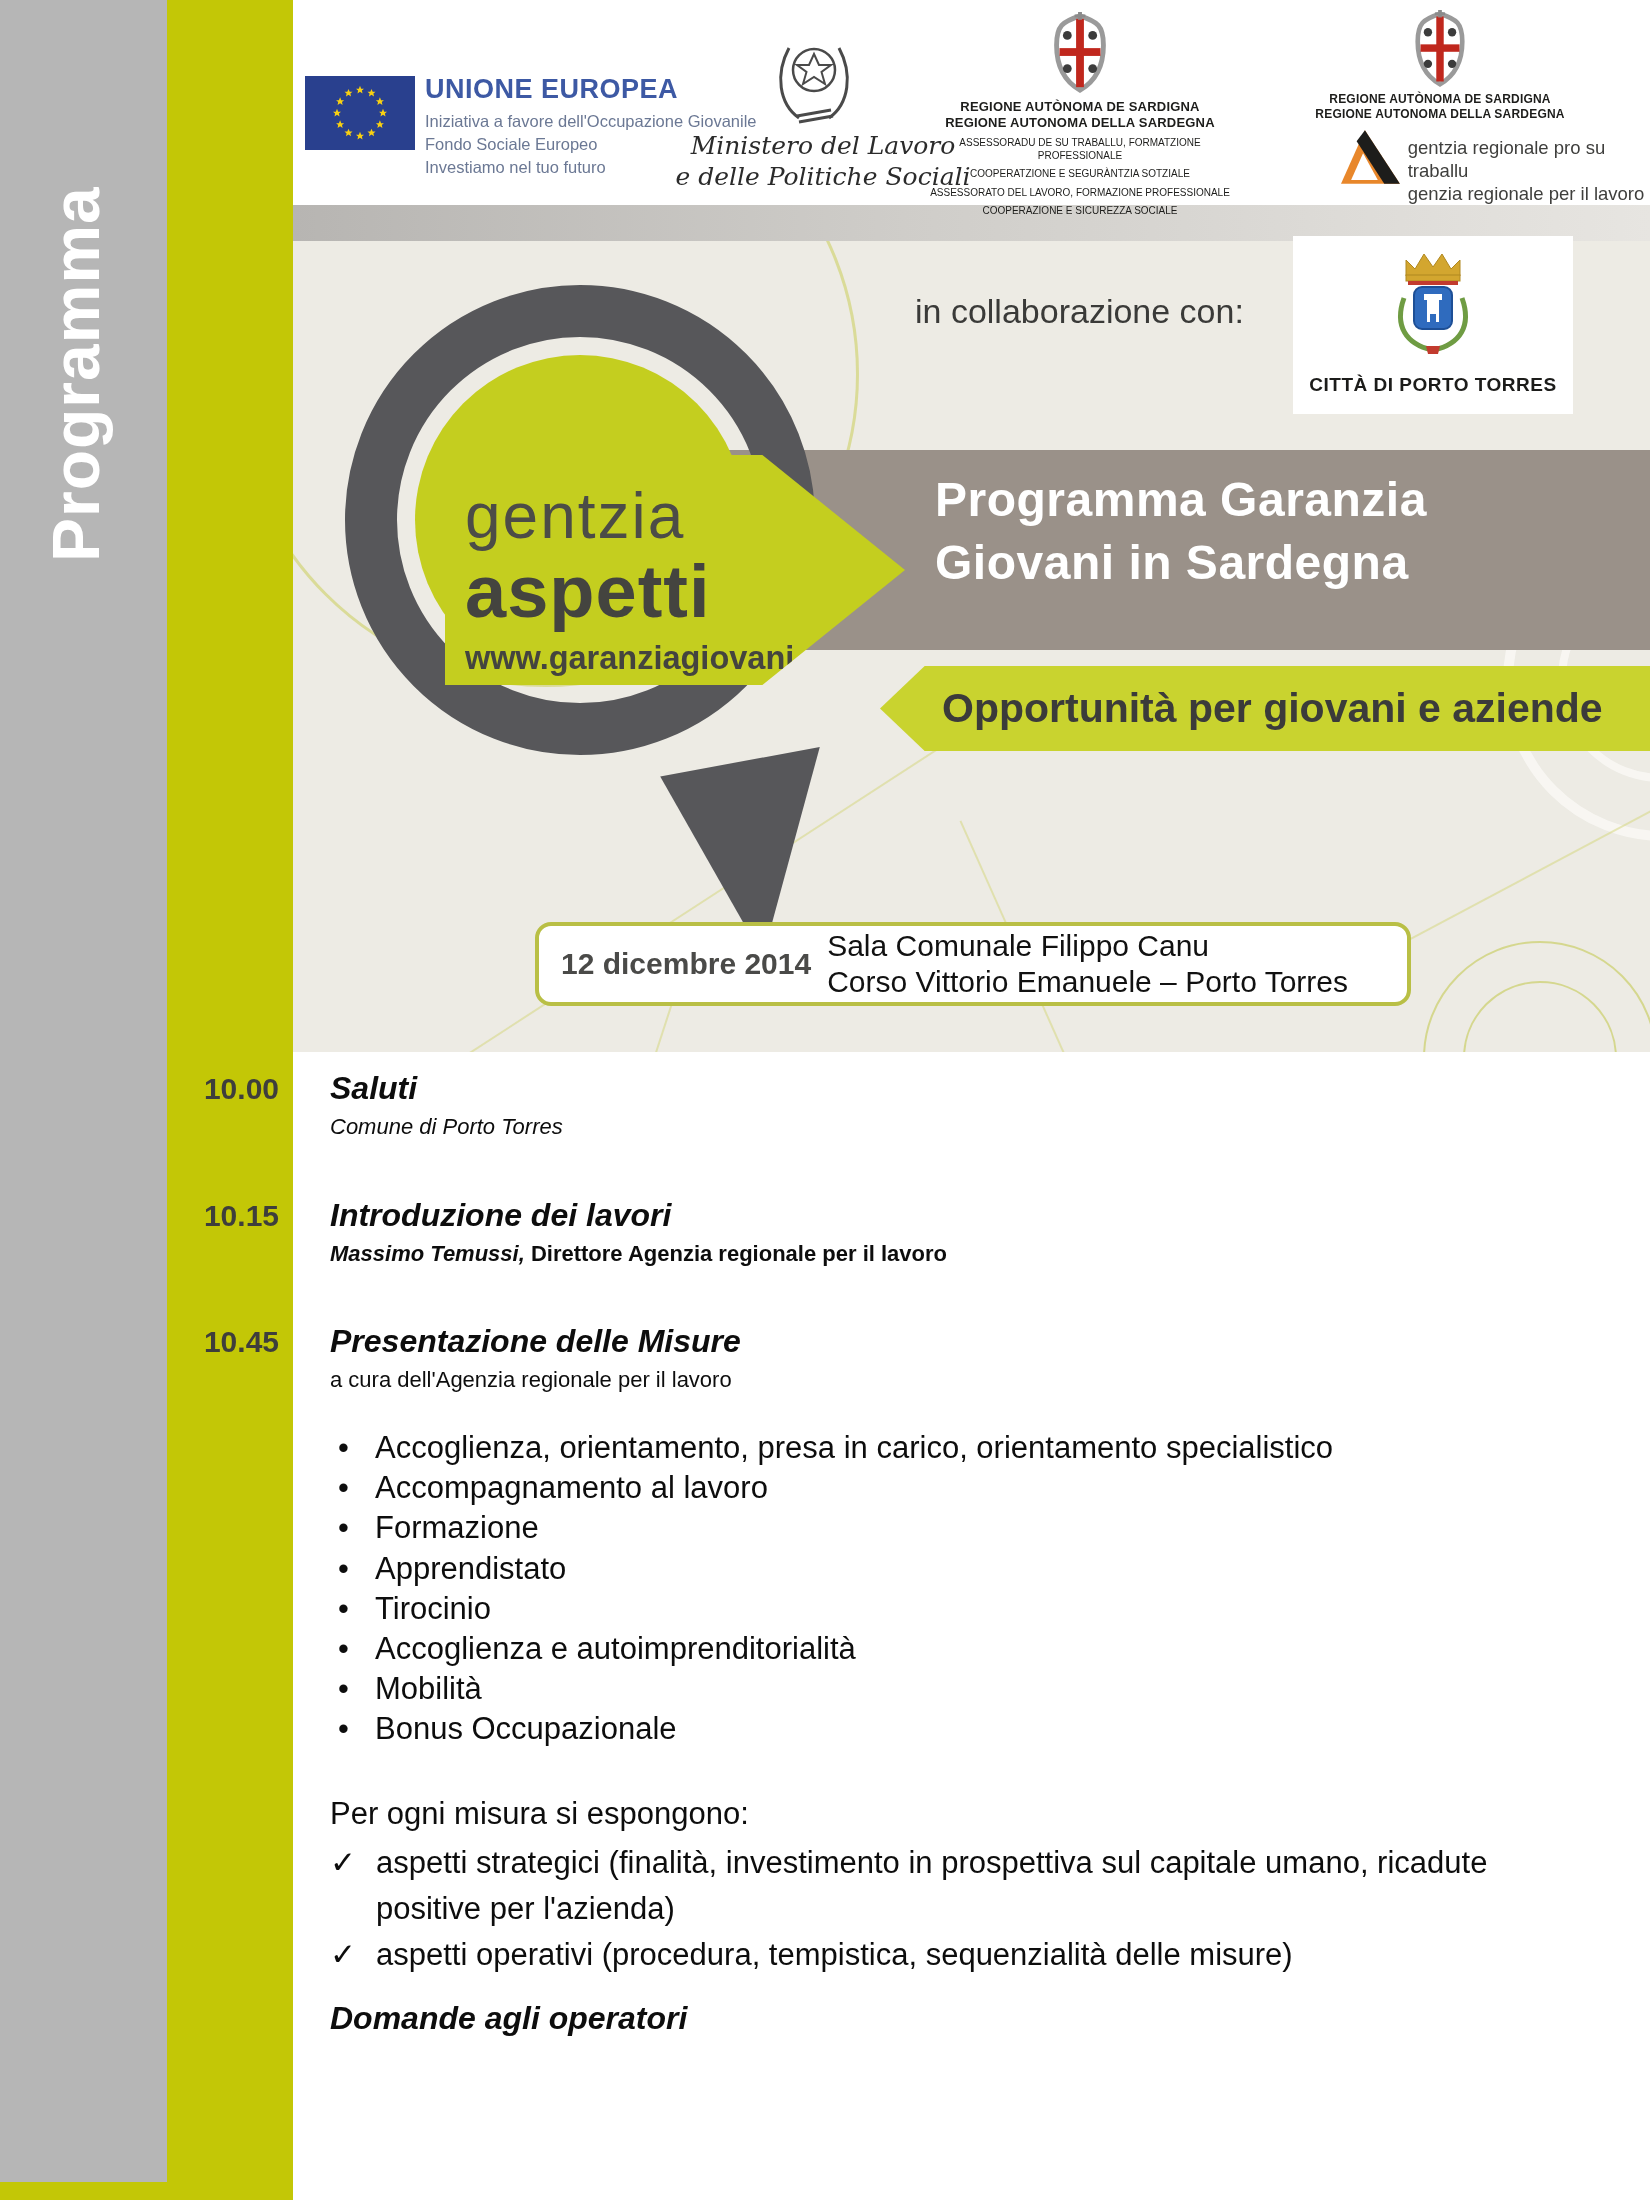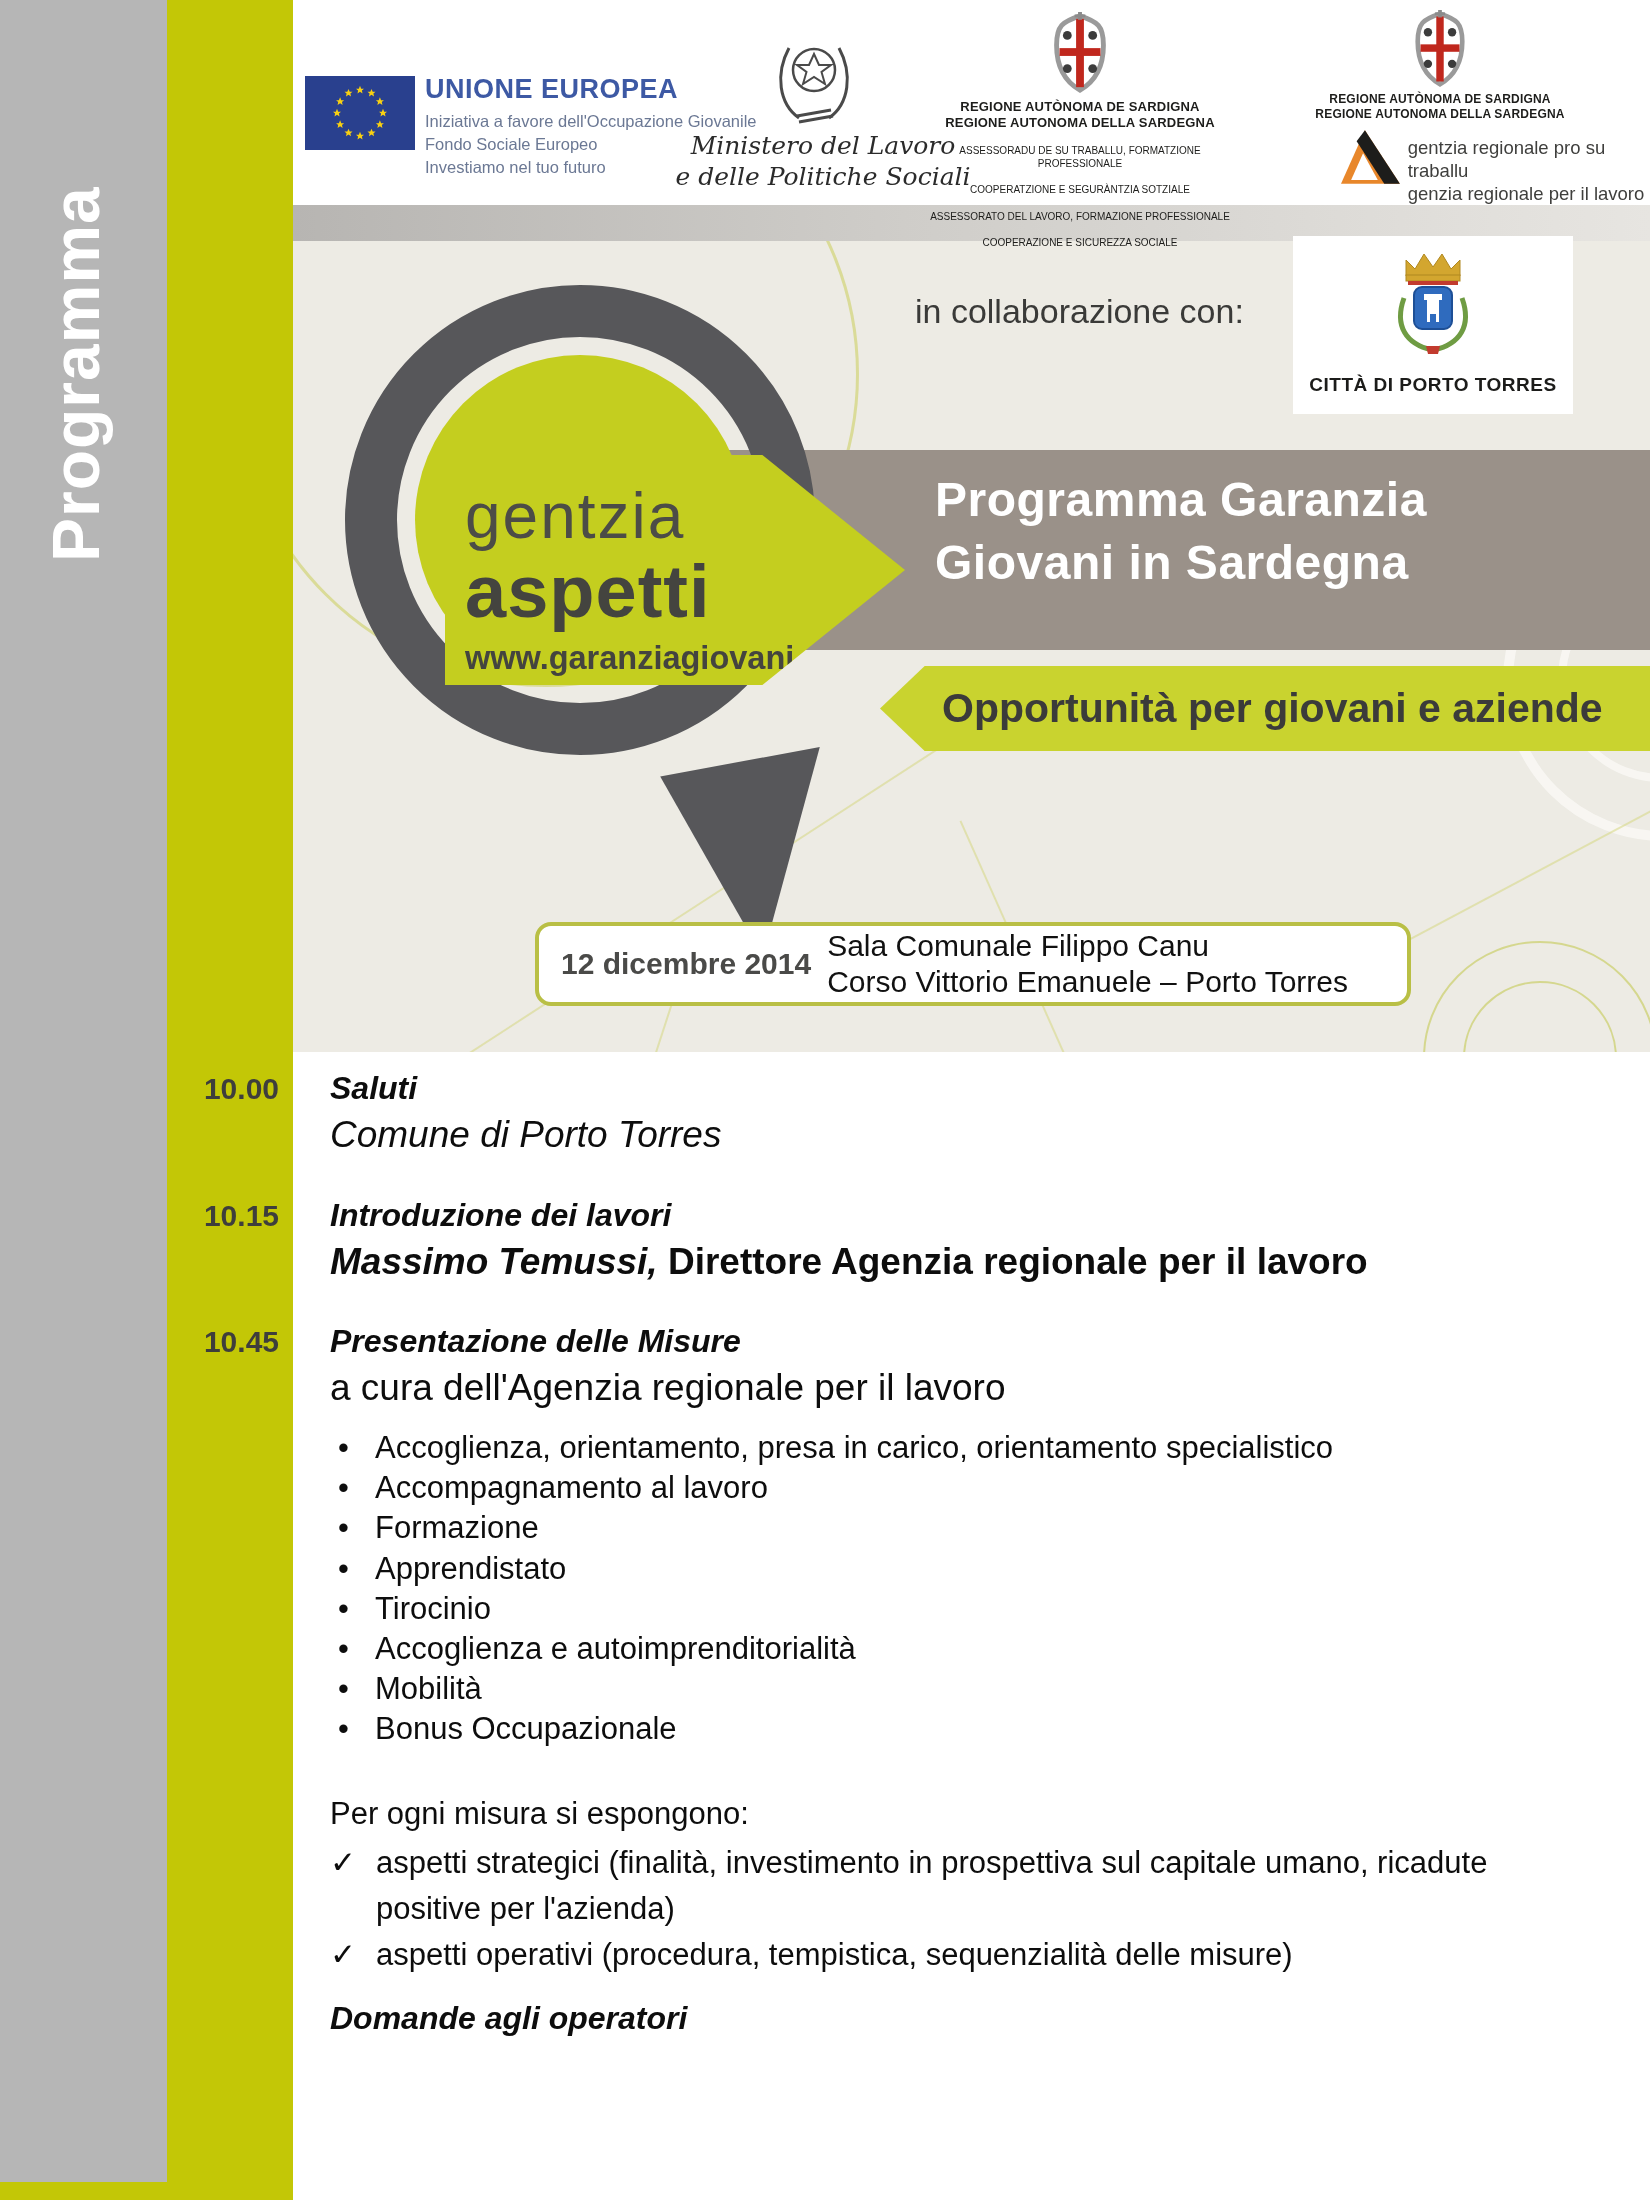--- a/index.html
+++ b/index.html
@@ -22,21 +22,21 @@
   .eu-line{font-size:16.5px;color:#6b7894;line-height:21px;margin-top:2px;}
   .min-emblem{position:absolute;left:476px;top:30px;width:90px;height:100px;}
   .min-script{position:absolute;left:380px;top:130px;width:300px;text-align:center;
               font-family:"DejaVu Serif",serif;font-style:italic;font-size:25px;line-height:31px;color:#2b2b2b;}
   .region{position:absolute;text-align:center;color:#1d1d1b;}
   .region1{left:637px;top:12px;width:300px;}
   .region2{left:1002px;top:10px;width:290px;}
   .crest{display:block;margin:0 auto;}
   .reg-bold{font-size:13px;font-weight:bold;line-height:16px;letter-spacing:.2px;}
   .reg-bold2{font-size:12px;font-weight:bold;line-height:15px;letter-spacing:.2px;}
-  .reg-small{font-size:10px;line-height:12.5px;margin-top:14px;}
+  .reg-small{font-size:10px;line-height:12.5px;margin-top:6px;}
   .agency{position:absolute;left:1048px;top:128px;display:flex;align-items:flex-start;z-index:5;}
   .agency-text{margin-left:6px;padding-top:8px;font-size:18.5px;line-height:23px;color:#3f3f3d;text-align:left;}
 
   
   .gray-band{position:absolute;left:293px;top:197px;width:1357px;height:44px;
              background:linear-gradient(to right,#b7b5b2,#cfcdc9 45%,#e7e5e1);z-index:1;}
   .beige{position:absolute;left:293px;top:241px;width:1357px;height:811px;background:#edebe4;overflow:hidden;z-index:1;}
   .ring{position:absolute;border-radius:50%;}
   .dline{position:absolute;background:#d5d781;opacity:.55;}
 
@@ -64,21 +64,21 @@
   .gg-url{margin:6px 0 0 20px;font-size:32.5px;font-weight:bold;color:#44443f;}
 
   .date-box{position:absolute;left:535px;top:922px;width:876px;height:84px;background:#fff;border:4px solid #b9bf45;
             border-radius:16px;z-index:6;display:flex;align-items:center;box-sizing:border-box;padding-left:22px;}
   .date-str{font-size:30px;font-weight:bold;color:#4a4a48;margin-right:16px;white-space:nowrap;}
   .venue{font-size:30px;color:#111;line-height:36px;white-space:nowrap;}
 
   
   .time{position:absolute;left:167px;width:112px;text-align:right;font-size:30px;font-weight:bold;color:#3e3e3c;z-index:4;}
   .sch-title{position:absolute;left:330px;font-size:32px;font-weight:bold;font-style:italic;color:#0d0d0d;}
-  .sch-sub{position:absolute;left:330px;font-size:37px;color:#0d0d0d;}
+  .sch-sub{position:absolute;left:330px;font-size:22px;color:#0d0d0d;}
   .it{font-style:italic;}
   .measures{position:absolute;left:330px;top:1428px;margin:0;padding:0;list-style:none;font-size:31px;color:#0d0d0d;}
   .measures li{position:relative;padding-left:45px;line-height:40.2px;}
   .measures li::before{content:"\2022";position:absolute;left:8px;}
   .expose-intro{position:absolute;left:330px;top:1796px;font-size:31px;color:#0d0d0d;}
   .check-item{position:absolute;left:330px;display:flex;font-size:31px;color:#0d0d0d;line-height:46px;}
   .check-mark{width:46px;flex:0 0 46px;}
   .closing{position:absolute;left:330px;top:2000px;font-size:32px;font-weight:bold;font-style:italic;color:#0d0d0d;}
 </style>
 </head>

